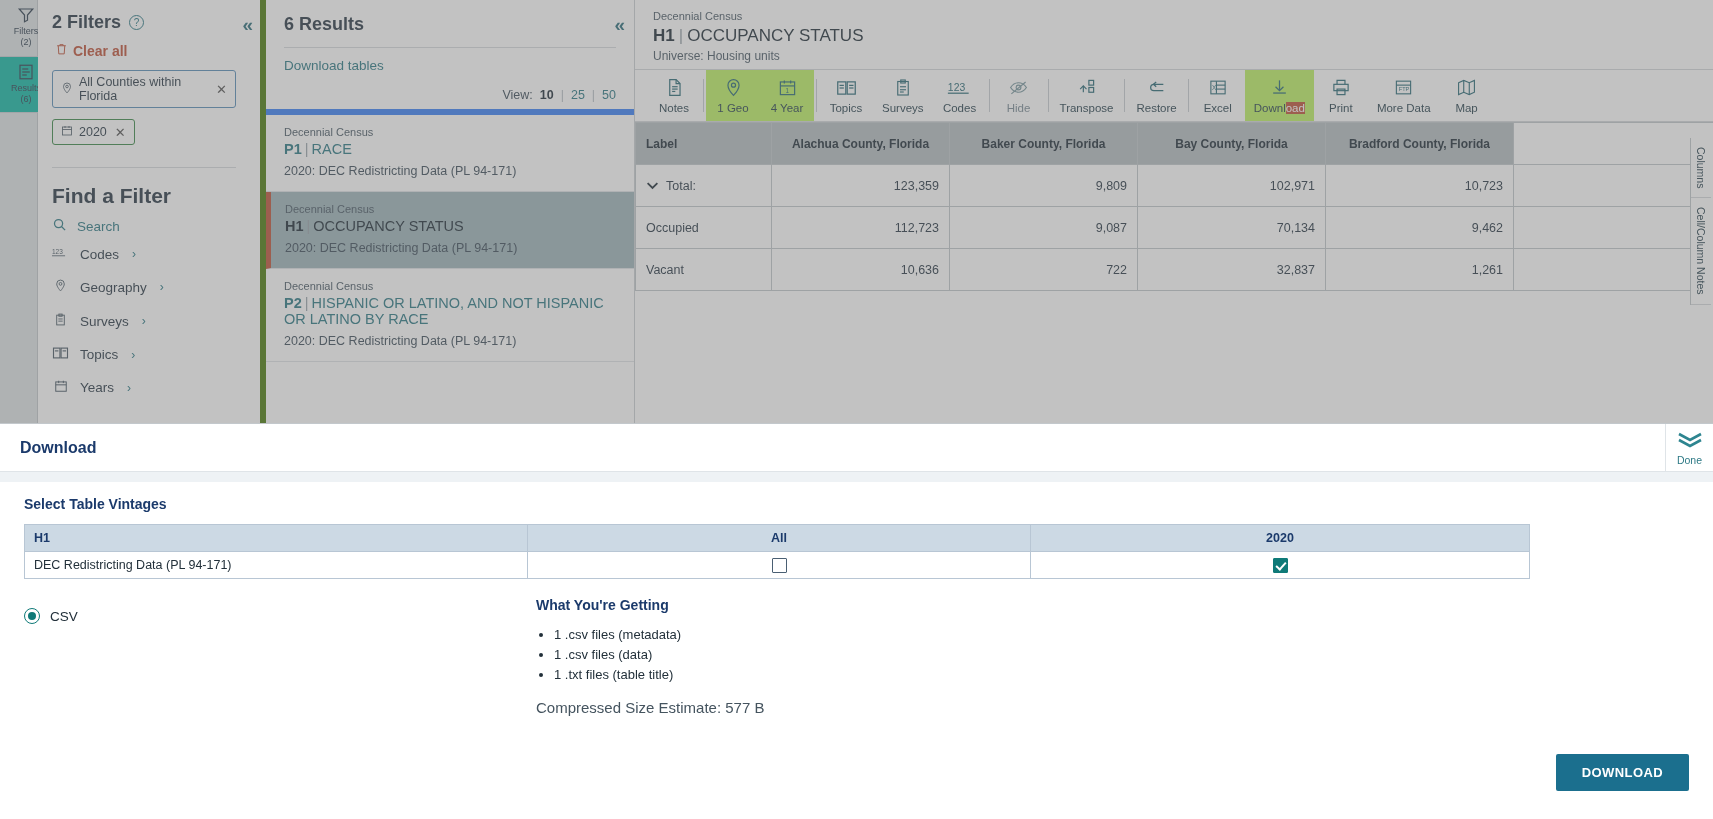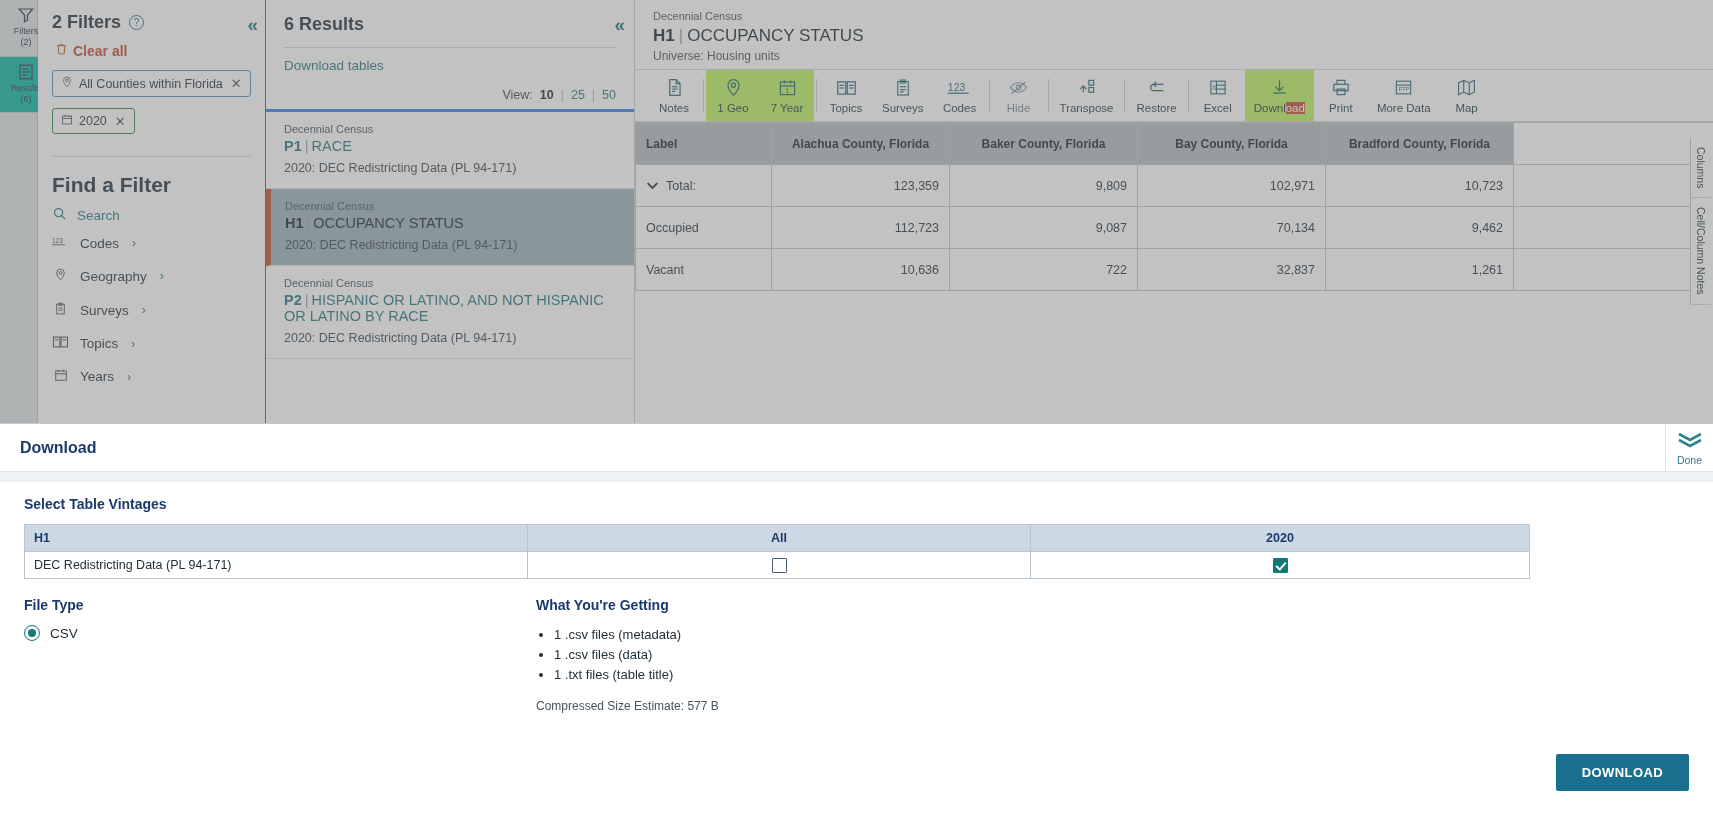--- a/index.html
+++ b/index.html
@@ -27,21 +27,21 @@
     width: 52px; padding: 6px 0 7px; text-align: center;
     font-size: 9px; color: #2f4050; line-height: 1.25;
     border-bottom: 1px solid #c9ced2; cursor: pointer;
   }
   .rail-btn.sel { background: #14b8a6; }
   .rail-btn svg { display: block; margin: 0 auto 2px; }
 
   
   .filters {
     position: absolute; left: 38px; top: 0; width: 228px; height: 465px;
-    background: #fff; border-right: 1px solid #4d7c0f; padding: 12px 14px 0 14px;
+    background: #fff; border-right: 6px solid #4d7c0f; padding: 12px 24px 0 14px;
   }
   .filters-head { display: flex; align-items: center; gap: 8px; }
   .filters-title { font-size: 18px; font-weight: bold; color: #2b3a47; }
   .q-icon {
     width: 15px; height: 15px; border: 1.4px solid #2e7a86; border-radius: 50%;
     color: #2e7a86; font-size: 10px; line-height: 13px; text-align: center; cursor: pointer;
   }
   .collapse-l {
     position: absolute; right: 10px; top: 14px; color: #2e6f7d;
     font-size: 19px; font-weight: bold; letter-spacing: -3px; cursor: pointer;
@@ -82,21 +82,21 @@
     position: absolute; right: 12px; top: 14px; color: #2e6f7d;
     font-size: 19px; font-weight: bold; letter-spacing: -3px; cursor: pointer;
   }
   .res-div { border-top: 1px solid #d7dbde; margin: 12px 18px 0; }
   .dl-tables {
     padding: 10px 18px 10px; color: #2e7a86; font-size: 13.5px; cursor: pointer;
   }
   .view-row {
     display: flex; justify-content: flex-end; align-items: center; gap: 7px;
     padding: 5px 18px 7px; font-size: 12.5px; color: #3f4f5c;
-    border-bottom: 3px solid #3b82f6;
+    border-bottom: 6px solid #3b82f6;
   }
   .view-row b { color: #1f2d38; }
   .view-row .pg { color: #2e7a86; cursor: pointer; }
   .view-row .sep { color: #b9c0c6; }
   .res-item {
     padding: 11px 18px 13px; border-bottom: 1px solid #e0e4e7; cursor: pointer;
   }
   .res-item.sel { background: #9fb5bb; border-left: 5px solid #c0533a; padding-left: 14px; }
   .res-src { font-size: 11px; color: #4a5a66; }
   .res-name { font-size: 14.5px; margin: 3px 0 7px; }
@@ -207,21 +207,21 @@
     width: 16px; height: 16px; border: 1.6px solid #9aa6b0; border-radius: 50%;
     background: #fff; position: relative; flex: 0 0 auto;
   }
   .rdo.on { border-color: #0f7a78; }
   .rdo.on::after {
     content: ""; position: absolute; left: 3px; top: 3px;
     width: 8px; height: 8px; border-radius: 50%; background: #0f7a78;
   }
   .wy-list { margin: 10px 0 0 18px; }
   .wy-list li { font-size: 13px; color: #22303a; line-height: 1.55; }
-  .size-est { font-size: 12px; color: #45545f; margin-top: 14px; }
+  .size-est { font-size: 15px; color: #45545f; margin-top: 14px; }
   .dl-btn {
     position: absolute; right: 24px; bottom: 28px; background: #1b6f8e; color: #fff;
     font-size: 13px; font-weight: bold; letter-spacing: .4px;
     padding: 11px 26px; border: none; cursor: pointer; border-radius: 2px;
   }
 </style>
 </head>
 <body>
 
 <div id="app">
@@ -443,21 +443,21 @@
         <div class="tb-btn on">
           <span>
             <svg width="19" height="19" viewBox="0 0 24 24" fill="none" stroke="#2b6b78" stroke-width="1.5">
               <rect x="3" y="5" width="18" height="16"></rect>
                 <line x1="3" y1="10" x2="21" y2="10"></line>
               <line x1="8" y1="3" x2="8" y2="7"></line>
                 <line x1="16" y1="3" x2="16" y2="7"></line>
               <text x="9.6" y="18.5" font-size="8" fill="#2b6b78" stroke="none" font-family="Liberation Sans, sans-serif">1</text>
             </svg>
           </span>
-          <span>7 Year</span>
+          <span>4 Year</span>
         </div>
         <div class="tb-sep"></div>
         <div class="tb-btn">
           <span>
             <svg width="21" height="18" viewBox="0 0 24 20" fill="none" stroke="#2b6b78" stroke-width="1.4">
               <rect x="2" y="3" width="9.2" height="14"></rect>
                 <rect x="12.8" y="3" width="9.2" height="14"></rect>
               <line x1="4" y1="7" x2="9" y2="7"></line>
                 <line x1="15" y1="7" x2="20" y2="7"></line>
               <line x1="4" y1="10" x2="9" y2="10"></line>
@@ -673,21 +673,20 @@
             </td>
             <td class="ck">
               <span class="cbox on"></span>
             </td>
           </tr>
         </tbody>
       </table>
 
       <div class="two-col">
         <div class="col-ft">
-          <div class="sec-title">File Type</div>
           <div class="radio-row">
             <span class="rdo on"></span>
             <span>CSV</span>
           </div>
         </div>
 
         <div class="col-wy">
           <div class="sec-title">What You're Getting</div>
           <ul class="wy-list">
             <li>1 .csv files (metadata)</li>

